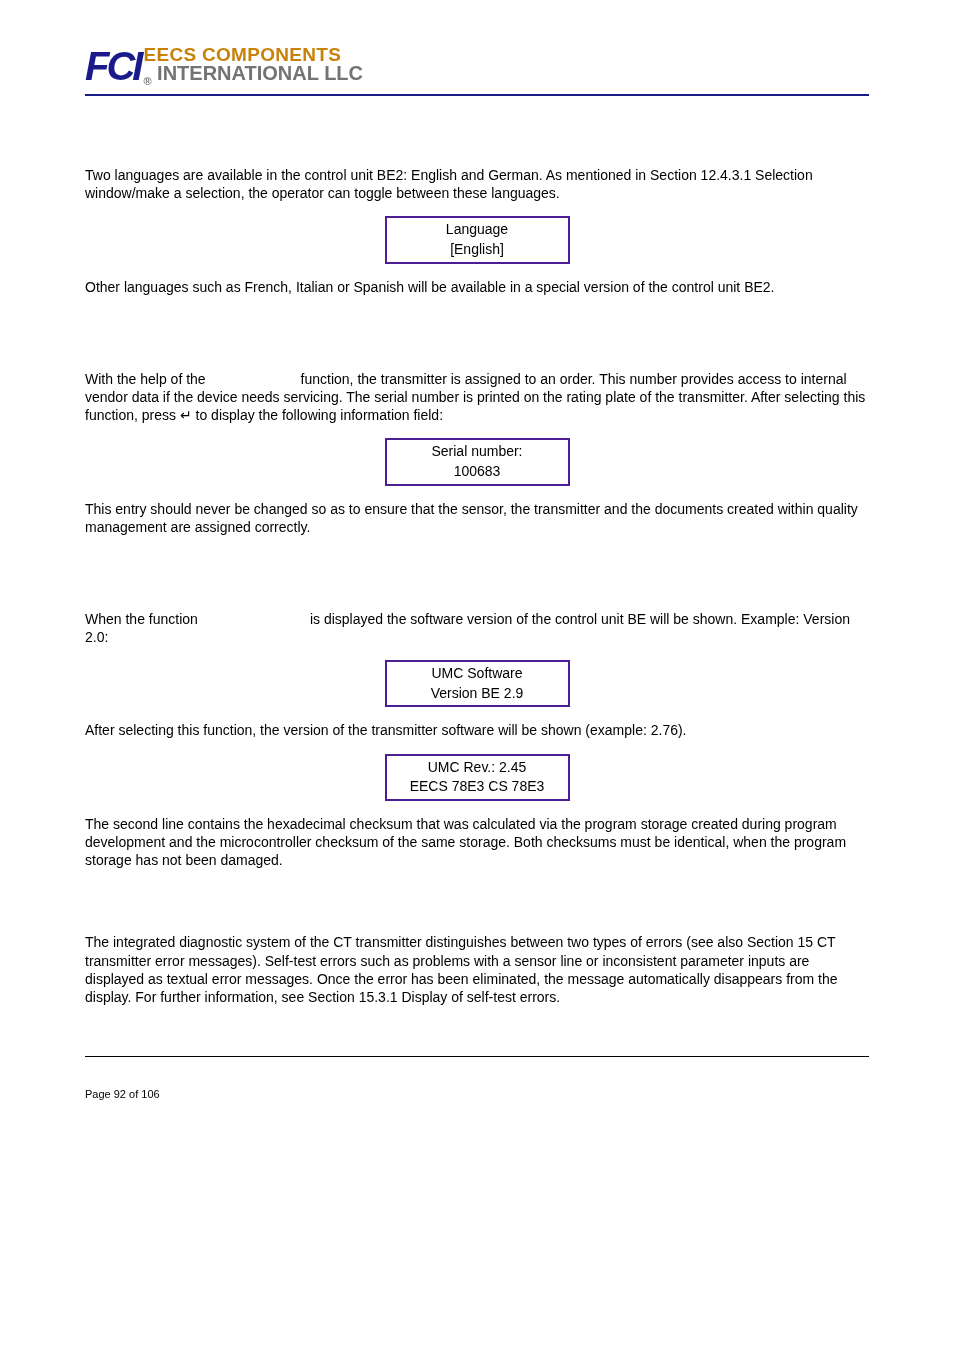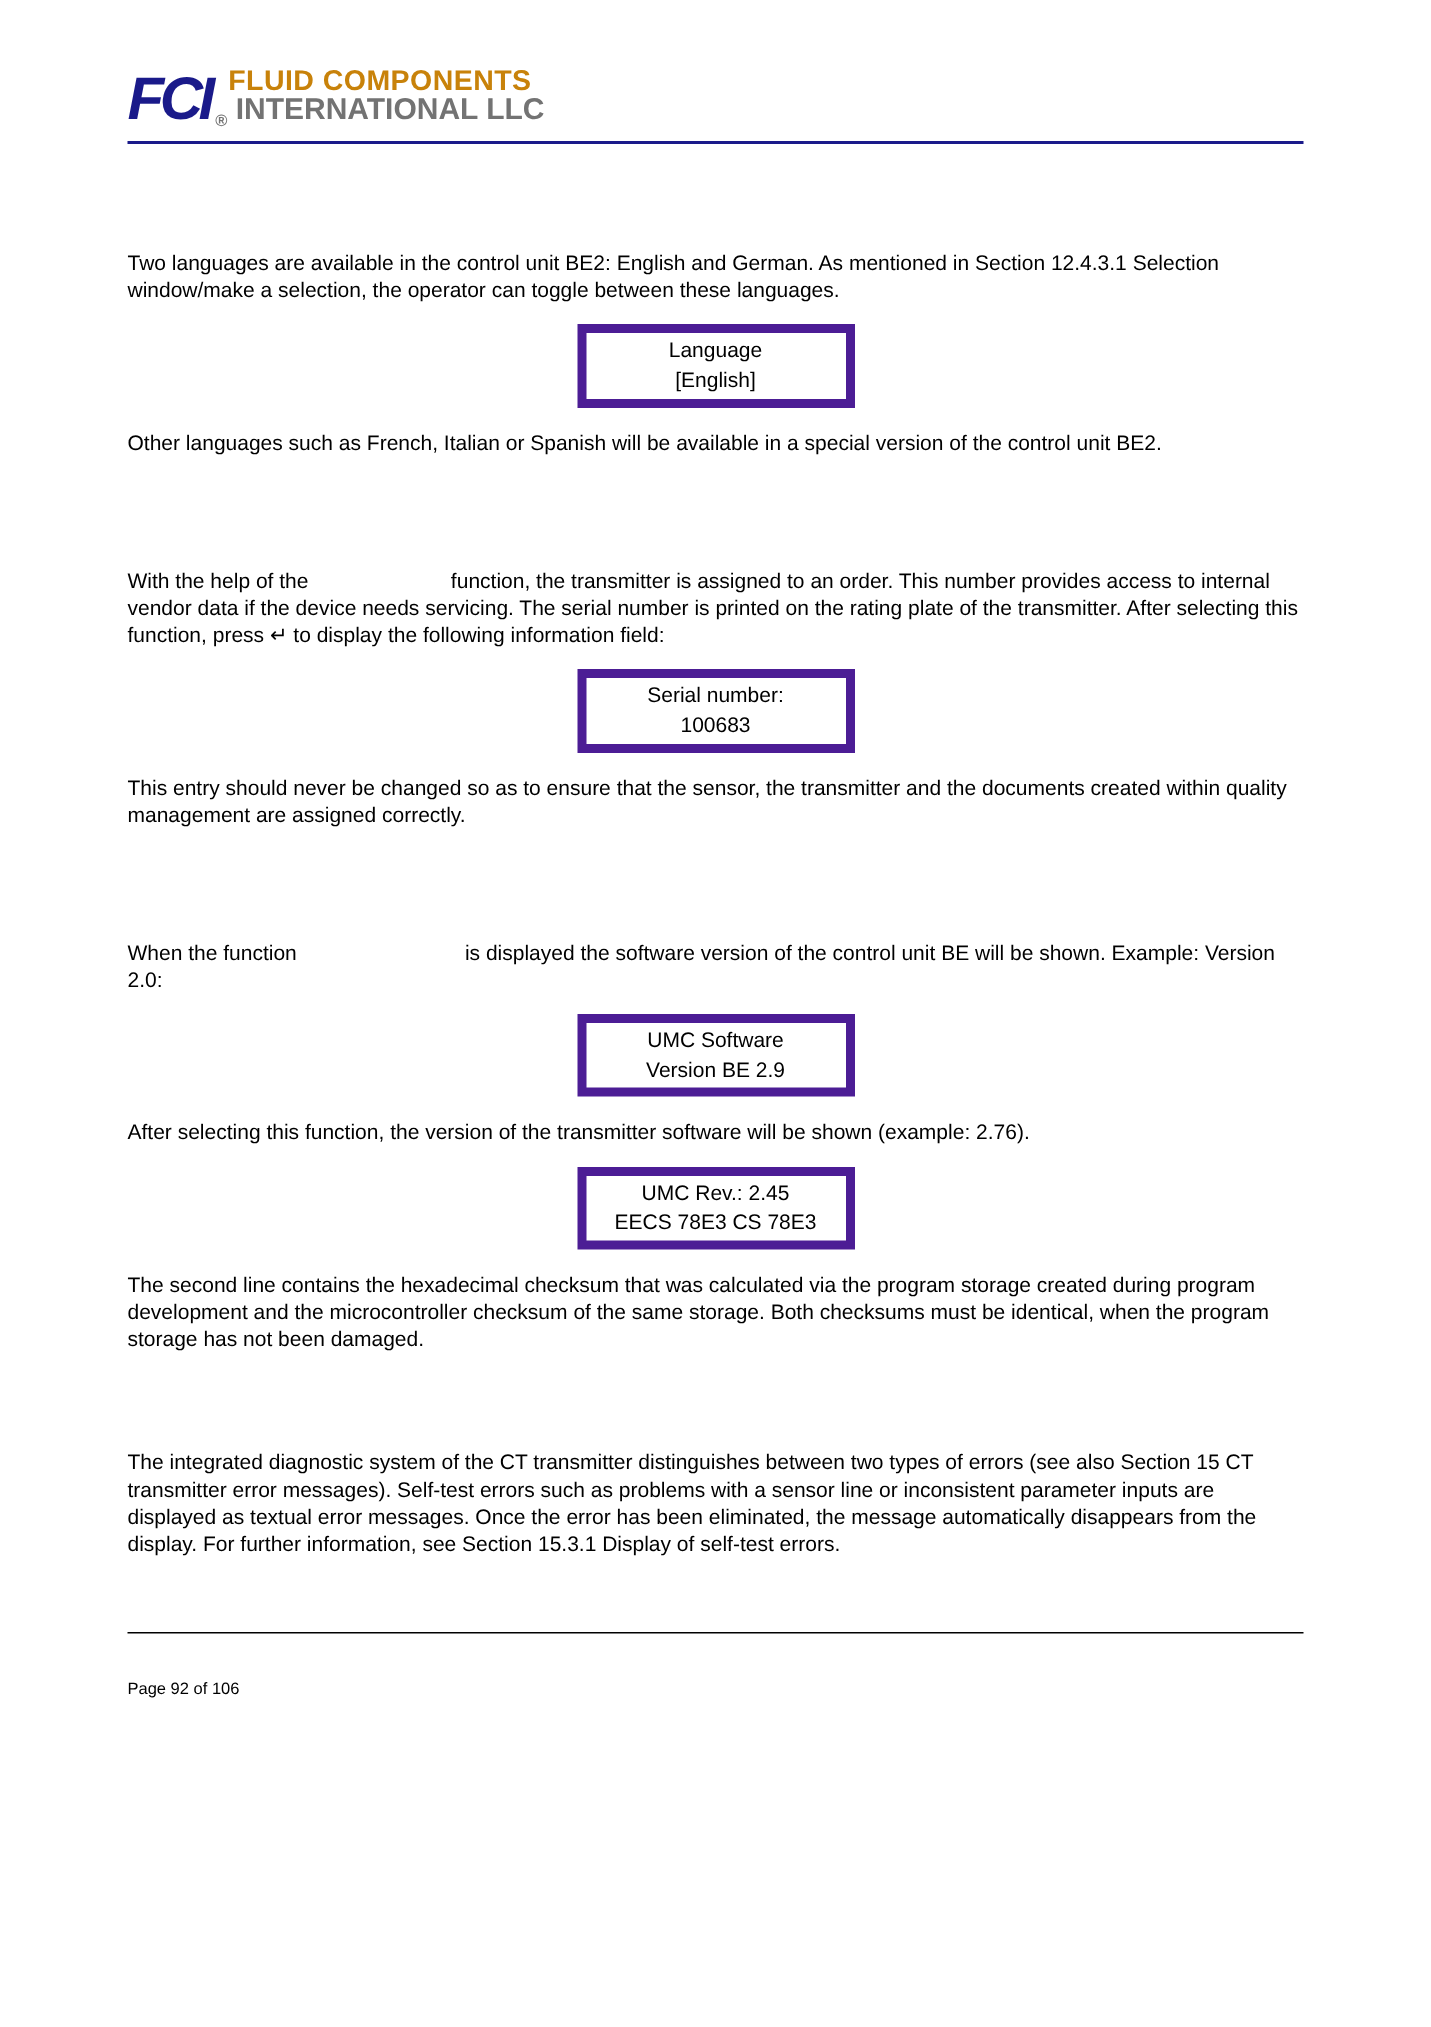--- a/index.html
+++ b/index.html
@@ -16,21 +16,20 @@
       padding: 40px 85px 40px 85px;
       line-height: 1.3;
     }
     .logo-area {
       margin-bottom: 2px;
     }
     .logo-wrapper {
       display: flex;
       align-items: center;
       gap: 3px;
-      text-align: center;
     }
     .logo-fci {
       font-size: 40px;
       font-weight: 900;
       font-style: italic;
       color: #1a1a8a;
       letter-spacing: -3px;
       font-family: Arial Black, Arial, sans-serif;
     }
     .logo-text-container {
@@ -57,21 +56,21 @@
       vertical-align: sub;
     }
     .blue-line {
       border-top: 2px solid #1a1a8a;
       margin-bottom: 70px;
     }
     .paragraph {
       margin-bottom: 14px;
     }
     .display-box {
-      border: 6px solid #4c1d95;
+      border: 2px solid #4c1d95;
       width: 185px;
       margin: 0 auto 14px auto;
       text-align: center;
       padding: 2px 0;
       line-height: 1.4;
     }
     .spacer-md { height: 50px; }
     .spacer-lg { height: 60px; }
     .inline-gap {
       color: transparent;
@@ -85,21 +84,21 @@
       font-size: 11px;
     }
   </style>
 </head>
 <body>
 
 <div class="logo-area">
   <div class="logo-wrapper">
     <span class="logo-fci">FCI</span>
     <span class="logo-text-container">
-      <span class="logo-line1">FLUID COMPONENTS</span>
+      <span class="logo-line1">EECS COMPONENTS</span>
       <span class="logo-line2"><span class="reg">®</span> <span>INTERNATIONAL LLC</span></span>
     </span>
   </div>
 </div>
 <div class="blue-line"></div>
 
 <p class="paragraph">Two languages are available in the control unit BE2: English and German. As mentioned in Section 12.4.3.1 Selection window/make a selection, the operator can toggle between these languages.</p>
 
 <div class="display-box">
   <div>Language</div>

